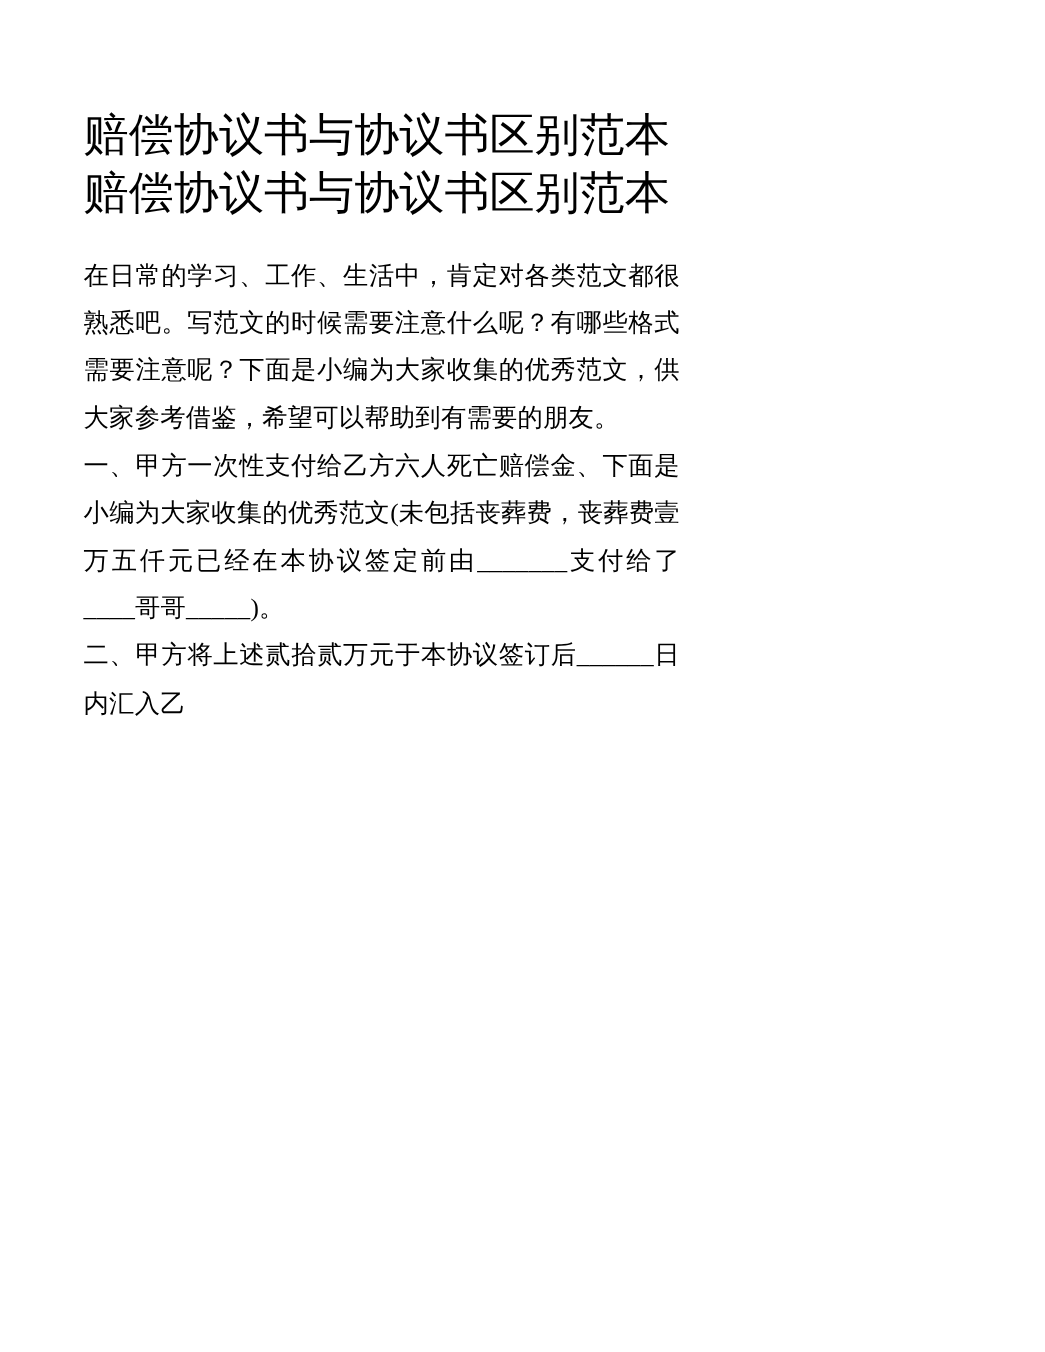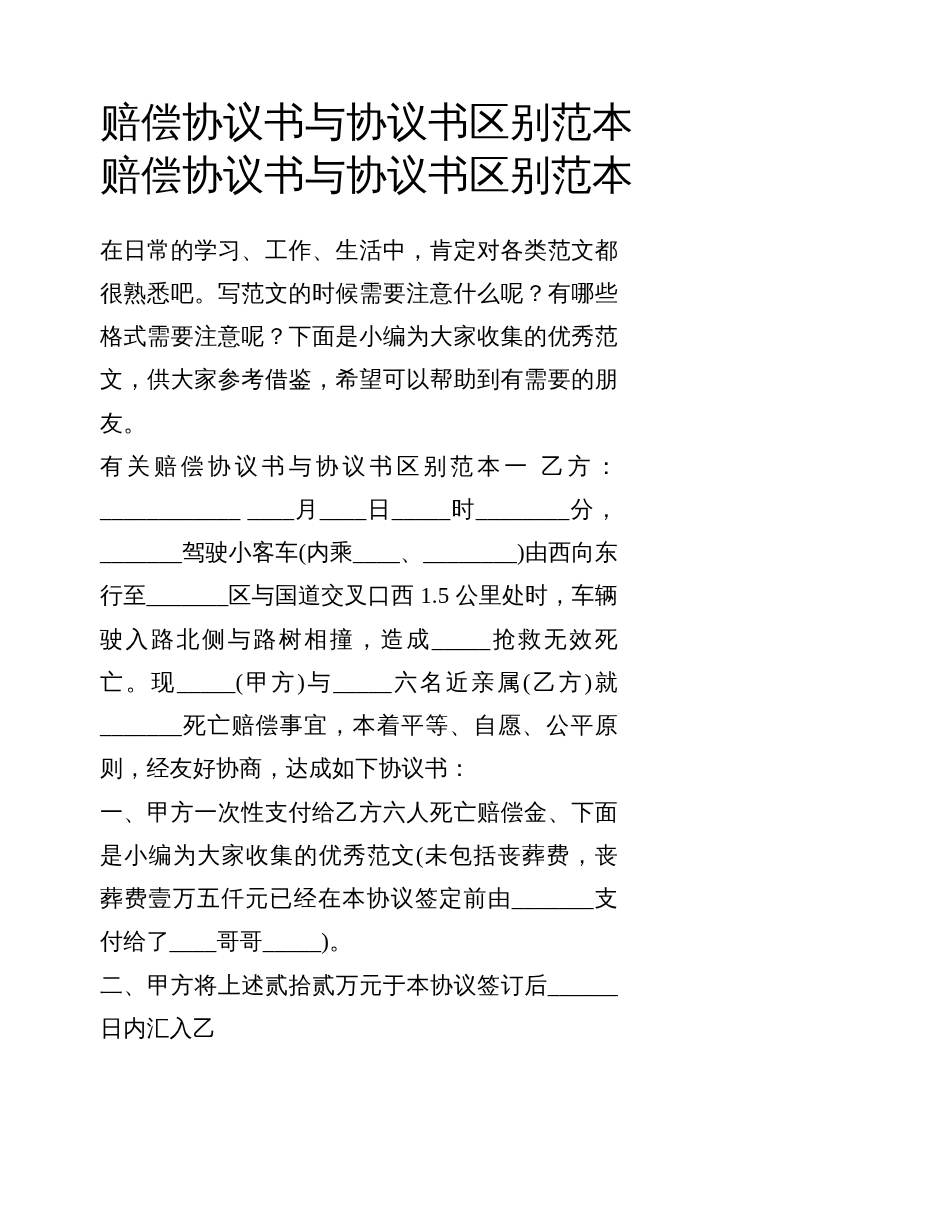--- a/index.html
+++ b/index.html
@@ -11,21 +11,21 @@
     width: 950px;
     height: 1229px;
     font-family: "Liberation Serif", "DejaVu Serif", serif;
     color: #000000;
     overflow: hidden;
   }
   .page {
     width: 750px;
     height: 1229px;
     box-sizing: border-box;
-    padding: 96px 132px 0 100px;
+    padding: 96px 132px 0 76px;
     background: #ffffff;
     position: relative;
   }
   .doc-title {
     font-size: 41px;
     line-height: 1.30;
     font-weight: 400;
     letter-spacing: 0px;
     margin: 0 0 26px 0;
     font-family: "Liberation Serif", "DejaVu Serif", serif;
@@ -50,17 +50,16 @@
 <body>
 
 <div class="page">
 
   <h1 class="doc-title">
     <span class="tline">赔偿协议书与协议书区别范本</span>
     <span class="tline">赔偿协议书与协议书区别范本</span>
   </h1>
 
   <p class="body-para">在日常的学习、工作、生活中，肯定对各类范文都很熟悉吧。写范文的时候需要注意什么呢？有哪些格式需要注意呢？下面是小编为大家收集的优秀范文，供大家参考借鉴，希望可以帮助到有需要的朋友。</p>
-  <p class="body-para">有关赔偿协议书与协议书区别范本一 乙方：____________ ____月____日_____时________分，_______驾驶小客车(内乘____、________)由西向东行至_______区与国道交叉口西 1.5 公里处时，车辆驶入路北侧与路树相撞，造成_____抢救无效死亡。现_____(甲方)与_____六名近亲属(乙方)就_______死亡赔偿事宜，本着平等、自愿、公平原则，经友好协商，达成如下协议书：</p>
   <p class="body-para">一、甲方一次性支付给乙方六人死亡赔偿金、下面是小编为大家收集的优秀范文(未包括丧葬费，丧葬费壹万五仟元已经在本协议签定前由_______支付给了____哥哥_____)。</p>
   <p class="body-para">二、甲方将上述贰拾贰万元于本协议签订后______日内汇入乙</p>
 
 </div>
 
 </body></html>

